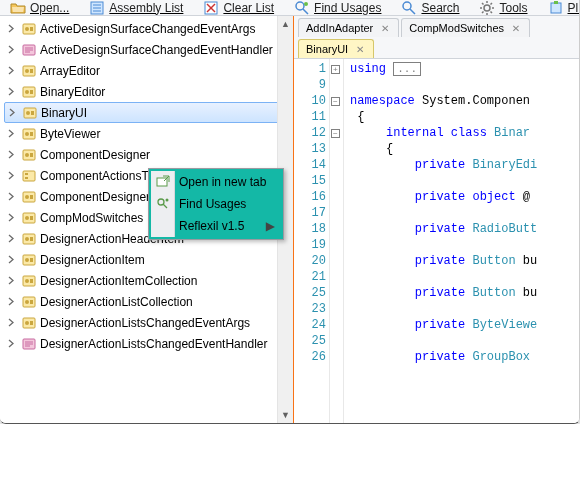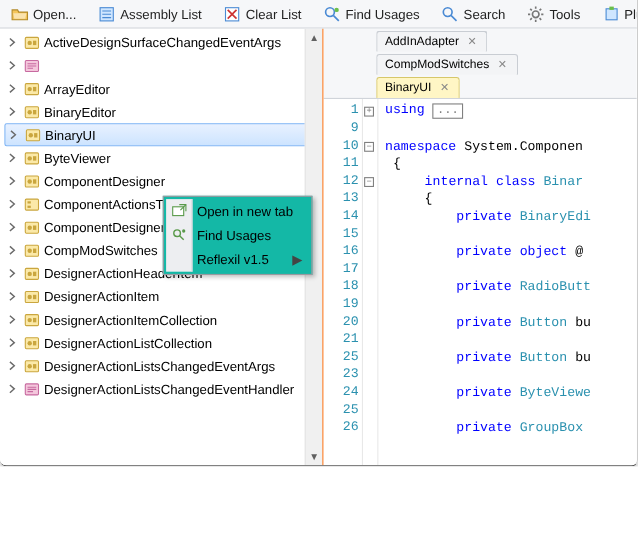--- a/index.html
+++ b/index.html
@@ -1,32 +1,32 @@
 <!DOCTYPE html>
 <html><head>
 <meta charset="utf-8">
 <style>
 * { box-sizing: border-box; margin: 0; padding: 0; }
 body { font-family: "Segoe UI", Tahoma, sans-serif; font-size: 12px; background: #fff; }
 .window { width: 580px; height: 424px; border: 1px solid #555; border-top: none; border-left: none; border-right: 1px solid #ccc; border-radius: 0 0 6px 6px; overflow: hidden; display: flex; flex-direction: column; box-shadow: 0 2px 8px rgba(0,0,0,0.3); position: relative; }
-.toolbar { display: flex; align-items: center; background: #f6f7f9; border-bottom: 1px solid #d0d4da; padding: 2px 4px; gap: 2px; height: 26px; }
+.toolbar { display: flex; align-items: center; background: #f6f7f9; border-bottom: 1px solid #d0d4da; padding: 2px 4px; gap: 2px; height: 16px; text-decoration: underline; }
 .tbtn { display: flex; align-items: center; gap: 4px; padding: 2px 5px; border: 1px solid transparent; border-radius: 2px; cursor: pointer; color: #222; white-space: nowrap; }
 .tbtn .ic { width: 16px; height: 16px; display: inline-block; }
 .sep { width: 1px; height: 18px; background: #cfd3d9; margin: 0 2px; }
 .main { display: flex; flex: 1; overflow: hidden; }
 .tree { width: 294px; background: #fff; border-right: 1px solid #f97316; overflow: hidden; position: relative; }
 .tree-inner { padding: 2px 0; }
 .node { display: flex; align-items: center; height: 21px; padding-left: 6px; gap: 3px; white-space: nowrap; cursor: pointer; }
 .node.selected { background: linear-gradient(#e8f1ff,#cde4ff); border: 1px solid #7bb2f5; border-radius: 2px; margin: 0 4px; padding-left: 2px; }
 .expander { width: 12px; height: 12px; display: inline-flex; align-items: center; justify-content: center; }
 .expander svg { width: 9px; height: 9px; }
 .cls-ic { width: 16px; height: 16px; }
 .editor { flex: 1; display: flex; flex-direction: column; background: #fff; overflow: hidden; }
 .tabs { display: flex; flex-wrap: wrap; background: #f6f7f9; border-bottom: 1px solid #d0d4da; padding: 2px 4px 0 4px; gap: 2px; }
-.tab { display: flex; gap: 6px; padding: 3px 7px; border: 1px solid #c9cdd3; border-bottom: none; border-radius: 3px 3px 0 0; background: #f3f4f6; font-size: 11px; cursor: pointer; margin-left: 44px; }
+.tab { display: flex; gap: 6px; padding: 3px 7px; border: 1px solid #c9cdd3; border-bottom: none; border-radius: 3px 3px 0 0; background: #f3f4f6; font-size: 11px; cursor: pointer; }
 .tab.active { background: #fff6c5; border-color: #d6c76a; }
 .tab .x { width: 12px; height: 12px; display: flex; align-items: center; justify-content: center; color: #888; font-size: 10px; border: 1px solid transparent; }
 .code { flex: 1; display: flex; font-family: Consolas, "Courier New", monospace; font-size: 12px; overflow: hidden; }
 .gutter { width: 36px; background: #fff; border-right: 1px solid #e8e8e8; text-align: right; color: #2b91af; padding: 2px 3px 0 0; line-height: 16px; }
 .fold { width: 14px; border-right: 1px solid #e8e8e8; padding: 2px 0 0 1px; line-height: 16px; color: #808080; }
 .fold .box { width: 9px; height: 9px; border: 1px solid #808080; display: inline-flex; align-items: center; justify-content: center; font-size: 8px; line-height: 7px; background: #fff; }
 .codebody { padding: 2px 0 0 6px; line-height: 16px; white-space: pre; overflow: hidden; }
 .kw { color: #0000ff; }
 .id { color: #000; }
 .tn { color: #2b91af; }
@@ -125,20 +125,21 @@
           <div class="node">
             <span class="expander">
               <svg viewBox="0 0 9 9">
                 <path d="M1 1 L5 4.5 L1 8" fill="none" stroke="#6b6b6b" stroke-width="1.3"></path>
               </svg>
             </span>
             <span class="cls-ic"><svg viewBox="0 0 16 16">
                 <rect x="2" y="3" width="12" height="10" rx="1" fill="#f4c7dc" stroke="#c76aa0"></rect>
                 <path d="M4 6h8M4 8h8M4 10h5" stroke="#c76aa0"></path>
               </svg></span>
+            <span>ActiveDesignSurfaceChangedEventHandler</span>
           </div>
           <div class="node">
             <span class="expander">
               <svg viewBox="0 0 9 9">
                 <path d="M1 1 L5 4.5 L1 8" fill="none" stroke="#6b6b6b" stroke-width="1.3"></path>
               </svg>
             </span>
             <span class="cls-ic"><svg viewBox="0 0 16 16">
                 <rect x="2" y="3" width="12" height="10" rx="1" fill="#fbe9a8" stroke="#caa63e"></rect>
                 <circle cx="6" cy="8" r="2" fill="#caa63e"></circle>

